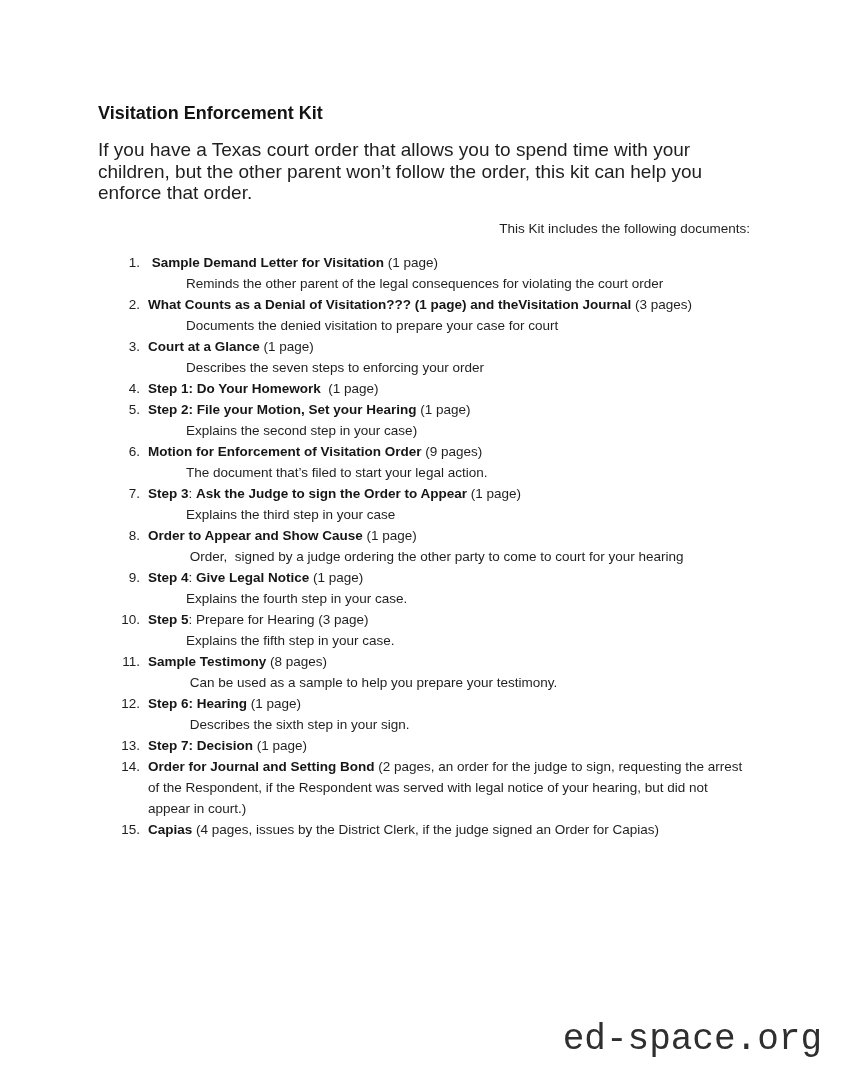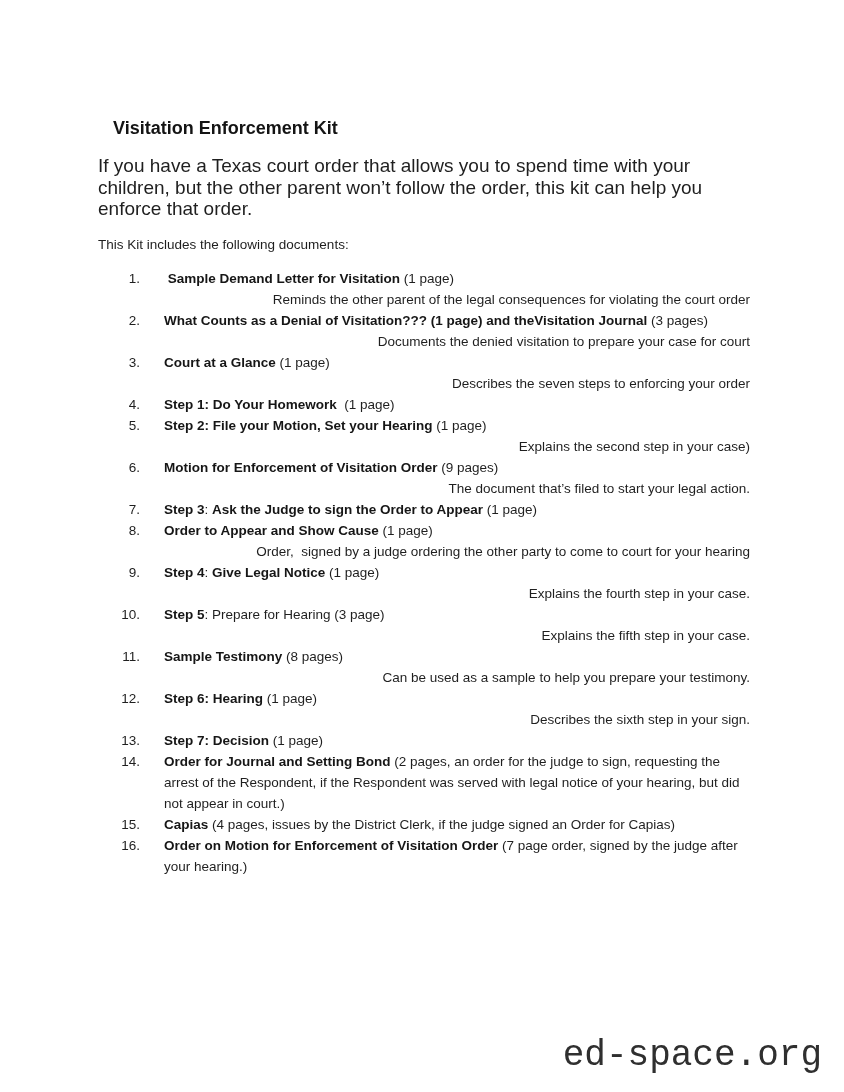--- a/index.html
+++ b/index.html
@@ -12,62 +12,62 @@
     font-family:"Liberation Sans", sans-serif;
     color:#1f1f1f;
   }
   .content {
     position:absolute;
     left:98px;
     top:101px;
     width:652px;
   }
   .doc-title {
-    margin:15px;
+    margin:0;
     font-size:18px;
     line-height:24px;
     font-weight:700;
     color:#141414;
   }
   .para {
     margin:14px 0 0 0;
     font-size:19px;
     line-height:21.5px;
   }
   .lead {
     margin:14px 0 0 0;
     font-size:13.5px;
     line-height:21.5px;
+    text-align:right;
   }
   .doc-list {
     margin-top:13px;
     font-size:13.5px;
     line-height:21px;
   }
   .li { display:flex; }
   .num {
     flex:0 0 42px;
     width:42px;
     text-align:right;
   }
   .li-text {
     flex:1;
-    margin-left:24px;
+    margin-left:8px;
     white-space:pre-wrap;
   }
   .li-text b, .desc b { font-weight:700; color:#161616; }
   .desc {
-    margin-left:40px;
+    margin-left:88px;
     white-space:pre-wrap;
-    text-align:right;
   }
   .watermark {
     position:absolute;
     right:22px;
-    bottom:16px;
+    bottom:32px;
     font-family:"Liberation Mono", "DejaVu Sans Mono", monospace;
     font-size:36px;
     font-weight:400;
     letter-spacing:0;
   }
 </style>
 </head>
 <body>
 
 <div class="page">
@@ -102,20 +102,21 @@
         <div class="desc">Explains the second step in your case)</div>
         <div class="li">
           <span class="num">6.</span>
           <span class="li-text"><b>Motion for Enforcement of Visitation Order</b><span> (9 pages)</span></span>
         </div>
         <div class="desc">The document that’s filed to start your legal action.</div>
         <div class="li">
           <span class="num">7.</span>
           <span class="li-text"><b>Step 3</b><span>: </span><b>Ask the Judge to sign the Order to Appear</b><span> (1 page)</span></span>
         </div>
+        <div class="desc">Explains the third step in your case</div>
         <div class="li">
           <span class="num">8.</span>
           <span class="li-text"><b>Order to Appear and Show Cause</b><span> (1 page)</span></span>
         </div>
         <div class="desc"> Order,  signed by a judge ordering the other party to come to court for your hearing</div>
         <div class="li">
           <span class="num">9.</span>
           <span class="li-text"><b>Step 4</b><span>: </span><b>Give Legal Notice</b><span> (1 page)</span></span>
         </div>
         <div class="desc">Explains the fourth step in your case.</div>
@@ -139,20 +140,16 @@
           <span class="li-text"><b>Step 7: Decision</b><span> (1 page)</span></span>
         </div>
         <div class="li">
           <span class="num">14.</span>
           <span class="li-text"><b>Order for Journal and Setting Bond</b><span> (2 pages, an order for the judge to sign, requesting the arrest of the Respondent, if the Respondent was served with legal notice of your hearing, but did not appear in court.)</span></span>
         </div>
         <div class="li">
           <span class="num">15.</span>
           <span class="li-text"><b>Capias</b><span> (4 pages, issues by the District Clerk, if the judge signed an Order for Capias)</span></span>
         </div>
-        <div class="li">
-          <span class="num">16.</span>
-          <span class="li-text"><b>Order on Motion for Enforcement of Visitation Order</b><span> (7 page order, signed by the judge after your hearing.)</span></span>
-        </div>
       </div>
   </div>
   <div class="watermark" style="color: rgb(47, 47, 47);">ed-space.org</div>
 </div>
 
 </body></html>

